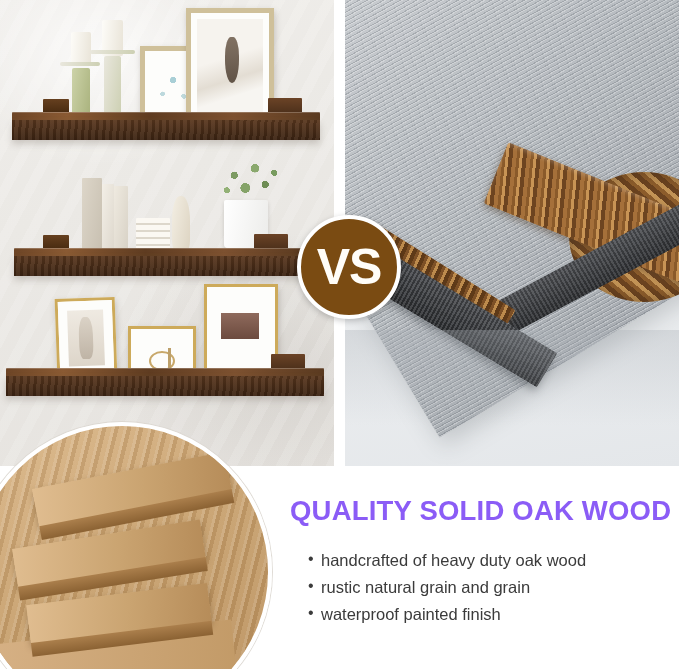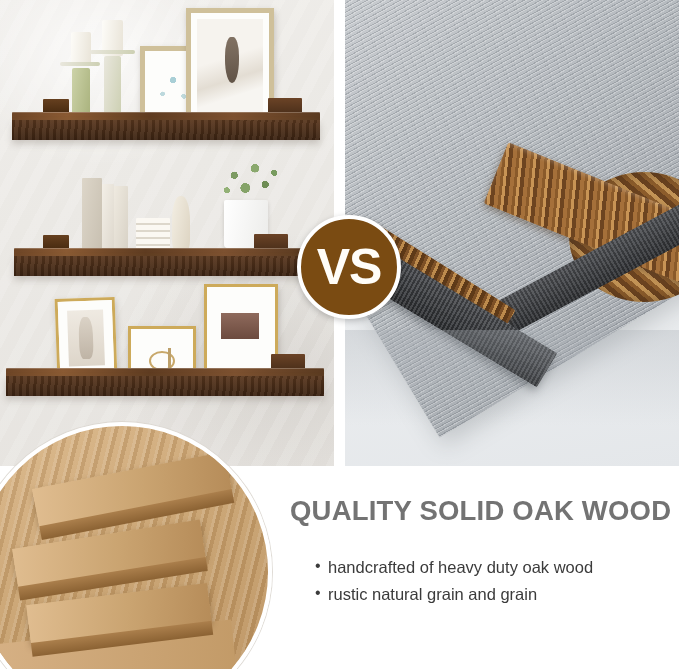--- a/index.html
+++ b/index.html
@@ -316,32 +316,32 @@
     transform: rotate(-6deg);
   }
 
   
   .copy {
     position: absolute;
     left: 290px; top: 30px;
     width: 386px;
   }
   .headline {
-    margin: 0 0 28px 0;
-    color: #737373;
+    margin: 0 0 21px 0;
+    color: #8b5cf6;
     font-size: 27.5px;
     font-weight: bold;
     letter-spacing: .2px;
     line-height: 1.1;
     white-space: nowrap;
     font-family: "Liberation Sans", sans-serif;
   }
   .bullets {
     list-style: none;
-    margin: 11px;
+    margin: 4px;
     padding: 0 0 0 14px;
   }
   .bullets li {
     position: relative;
     color: #3b3b3b;
     font-size: 16.5px;
     line-height: 1.62;
     padding-left: 13px;
     font-family: "Liberation Sans", sans-serif;
   }
@@ -451,17 +451,18 @@
       <div class="plank plank-a">
           <div class="edge"></div>
         </div>
     </div>
 
     <div class="copy">
       <h2 class="headline">QUALITY SOLID OAK WOOD</h2>
       <ul class="bullets">
         <li>handcrafted of heavy duty oak wood</li>
         <li>rustic natural grain and grain</li>
+        <li>waterproof painted finish</li>
       </ul>
     </div>
   </div>
 
 </div>
 
 </body></html>

